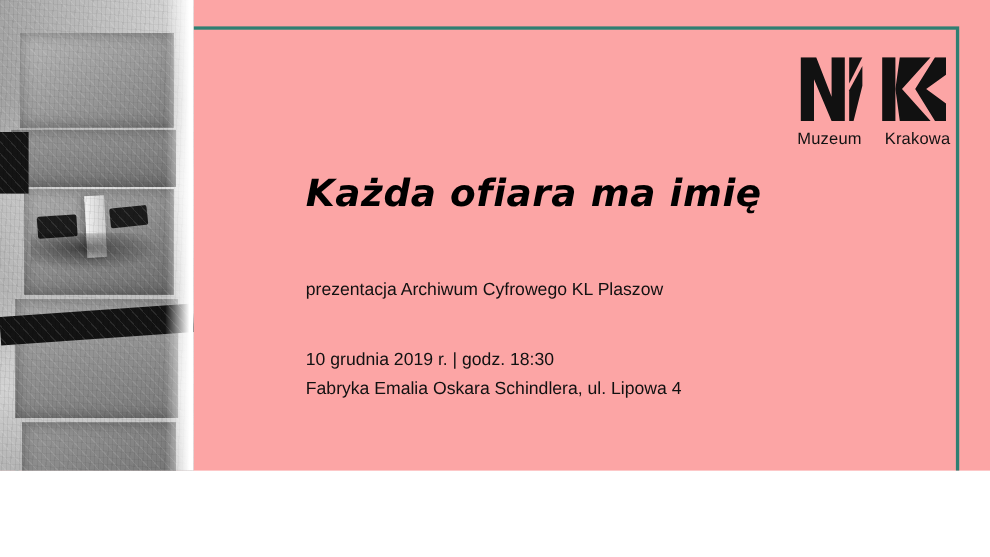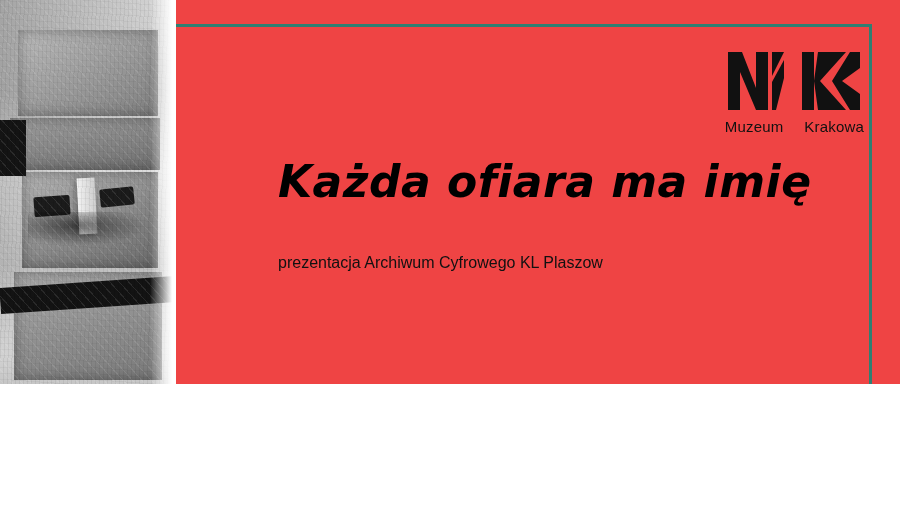--- a/index.html
+++ b/index.html
@@ -6,22 +6,22 @@
     margin: 0;
     padding: 0;
     background: #ffffff;
   }
   body {
     font-family: "Liberation Sans", sans-serif;
   }
   .poster {
     position: relative;
     width: 900px;
-    height: 384px;
-    background: #ef4444;
+    height: 428px;
+    background: #fca5a5;
     overflow: hidden;
   }
 
   
   .frame {
     position: absolute;
     left: 14px;
     top: 24px;
     width: 858px;
     height: 452px;
@@ -136,24 +136,24 @@
   .content {
     position: absolute;
     left: 278px;
     top: 158px;
     width: 560px;
   }
   .title {
     font-family: "DejaVu Sans", sans-serif;
     font-style: italic;
     font-weight: bold;
-    font-size: 44px;
+    font-size: 34px;
     color: #000000;
     letter-spacing: .5px;
-    margin: 0 0 44px 0;
+    margin: 0 0 56px 0;
     line-height: 1.1;
   }
   .para {
     font-size: 16px;
     color: #111111;
     line-height: 1.62;
     margin: 0;
   }
   .para.second {
     margin-top: 38px;
@@ -204,16 +204,18 @@
   </div>
 
   <div class="content">
     <h1 class="title">Każda ofiara ma imię</h1>
 
     <p class="para first">
       <span class="line">prezentacja Archiwum Cyfrowego KL Plaszow</span>
     </p>
 
     <p class="para second">
+      <span class="line">10 grudnia 2019 r. | godz. 18:30</span>
+      <span class="line">Fabryka Emalia Oskara Schindlera, ul. Lipowa 4</span>
     </p>
   </div>
 
 </div>
 
 </body></html>

